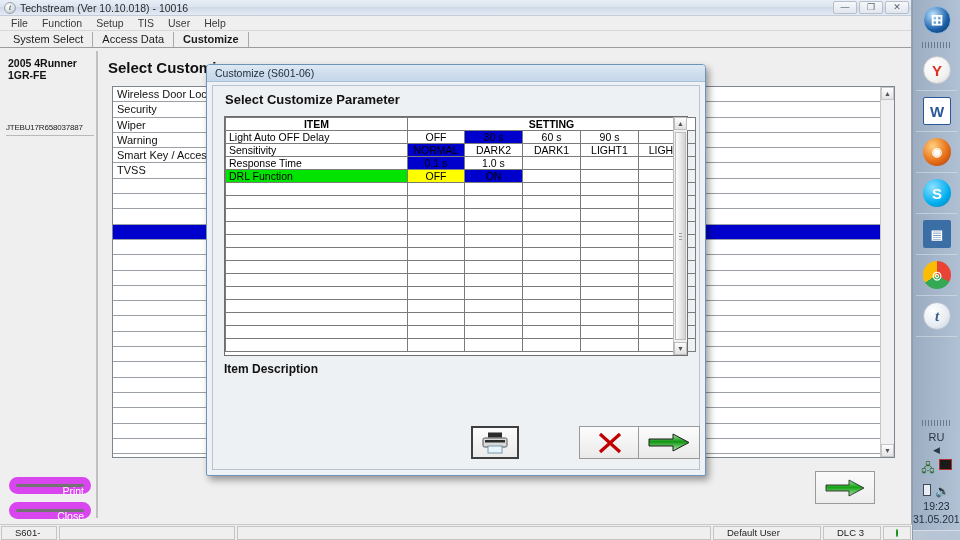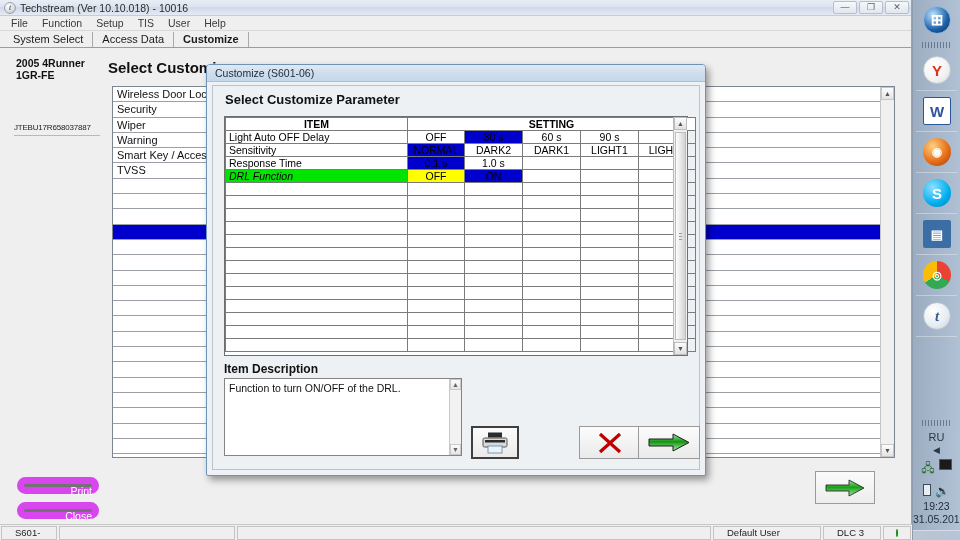--- a/index.html
+++ b/index.html
@@ -58,21 +58,21 @@
     padding-left: 4px; border-bottom: 1px solid #9c9c9c;
   }
   #tabbar .tab {
     padding: 1px 9px 2px 9px; font-size: 11px; color: #1a1a1a;
     border-right: 1px solid #aaa;
   }
   #tabbar .tab.active { font-weight: bold; }
 
   
   #veh-panel {
-    position: absolute; left: 10px; top: 51px; width: 96px; height: 467px;
+    position: absolute; left: 2px; top: 51px; width: 96px; height: 467px;
     background: #efefef; border-right: 2px solid #c0c0c0;
   }
   #veh-panel .vname { padding: 6px 4px 0 6px; font-size: 10.5px; font-weight: bold; color: #111; line-height: 12px; }
   #veh-panel .vin {
     position: absolute; left: 4px; top: 72px; width: 88px;
     font-size: 8px; color: #222; border-bottom: 1px solid #b9b9b9; padding-bottom: 3px;
     letter-spacing: -0.2px;
   }
   #veh-panel .pillbtn {
     position: absolute; left: 7px; width: 82px; height: 17px;
@@ -145,21 +145,21 @@
   }
   #ptable { border-collapse: collapse; width: 100%; table-layout: fixed; }
   #ptable th, #ptable td {
     border: 1px solid #7b7b7b; height: 13px; font-size: 10.5px; color: #000;
     padding: 0 2px; overflow: hidden; white-space: nowrap;
   }
   #ptable th { background: #fff; font-weight: bold; text-align: center; margin-left: 36px; }
   #ptable td.item { text-align: left; padding-left: 3px; }
   #ptable td.val { text-align: center; }
   .c-blue  { background: #0000cc; color: #fff; }
-  .c-green { background: #00e400; color: #000; font-style: italic; }
+  .c-green { background: #00e400; color: #000; }
   .c-yellow{ background: #ffff00; color: #000; }
   #ptable-scroll {
     position: absolute; right: 0; top: 0; bottom: 0; width: 14px;
     background: #f0f0f0; border-left: 1px solid #b9b9b9;
   }
   #ptable-scroll .arw { height: 13px; background: linear-gradient(to bottom,#fdfdfd,#e0e0e0); border:1px solid #bdbdbd; text-align:center; font-size:7px; color:#555; line-height:11px; }
   #ptable-scroll .arw.bot { position:absolute; bottom:0; left:0; right:0; }
   #ptable-scroll .thumb {
     position:absolute; left:1px; right:1px; top:15px; bottom:15px;
     background: linear-gradient(to right,#fdfdfd,#e9e9e9,#d3d3d3);
@@ -482,27 +482,20 @@
         <div id="ptable-scroll">
           <div class="arw">▲</div>
           <div class="thumb">
               <span class="grip"></span>
             </div>
           <div class="arw bot">▼</div>
         </div>
       </div>
 
       <div id="desc-label">Item Description</div>
-      <div id="desc-box">
-        <div class="dtext">Function to turn ON/OFF of the DRL.</div>
-        <div class="dscroll">
-          <div class="arw">▲</div>
-          <div class="arw bot">▼</div>
-        </div>
-      </div>
 
       <div class="dlg-btn" id="btn-print-dlg">
         <svg width="30" height="24" viewBox="0 0 30 24">
           <rect x="8" y="1.5" width="14" height="5" fill="#2b2b2b"></rect>
           <rect x="3" y="7" width="24" height="9" rx="1.5" fill="#d9d9d9" stroke="#555" stroke-width="1"></rect>
           <rect x="5" y="9" width="20" height="2.5" fill="#2b2b2b"></rect>
           <rect x="8" y="15" width="14" height="7" fill="#e8f4fb" stroke="#6f8fa8" stroke-width="0.9"></rect>
         </svg>
       </div>
 

